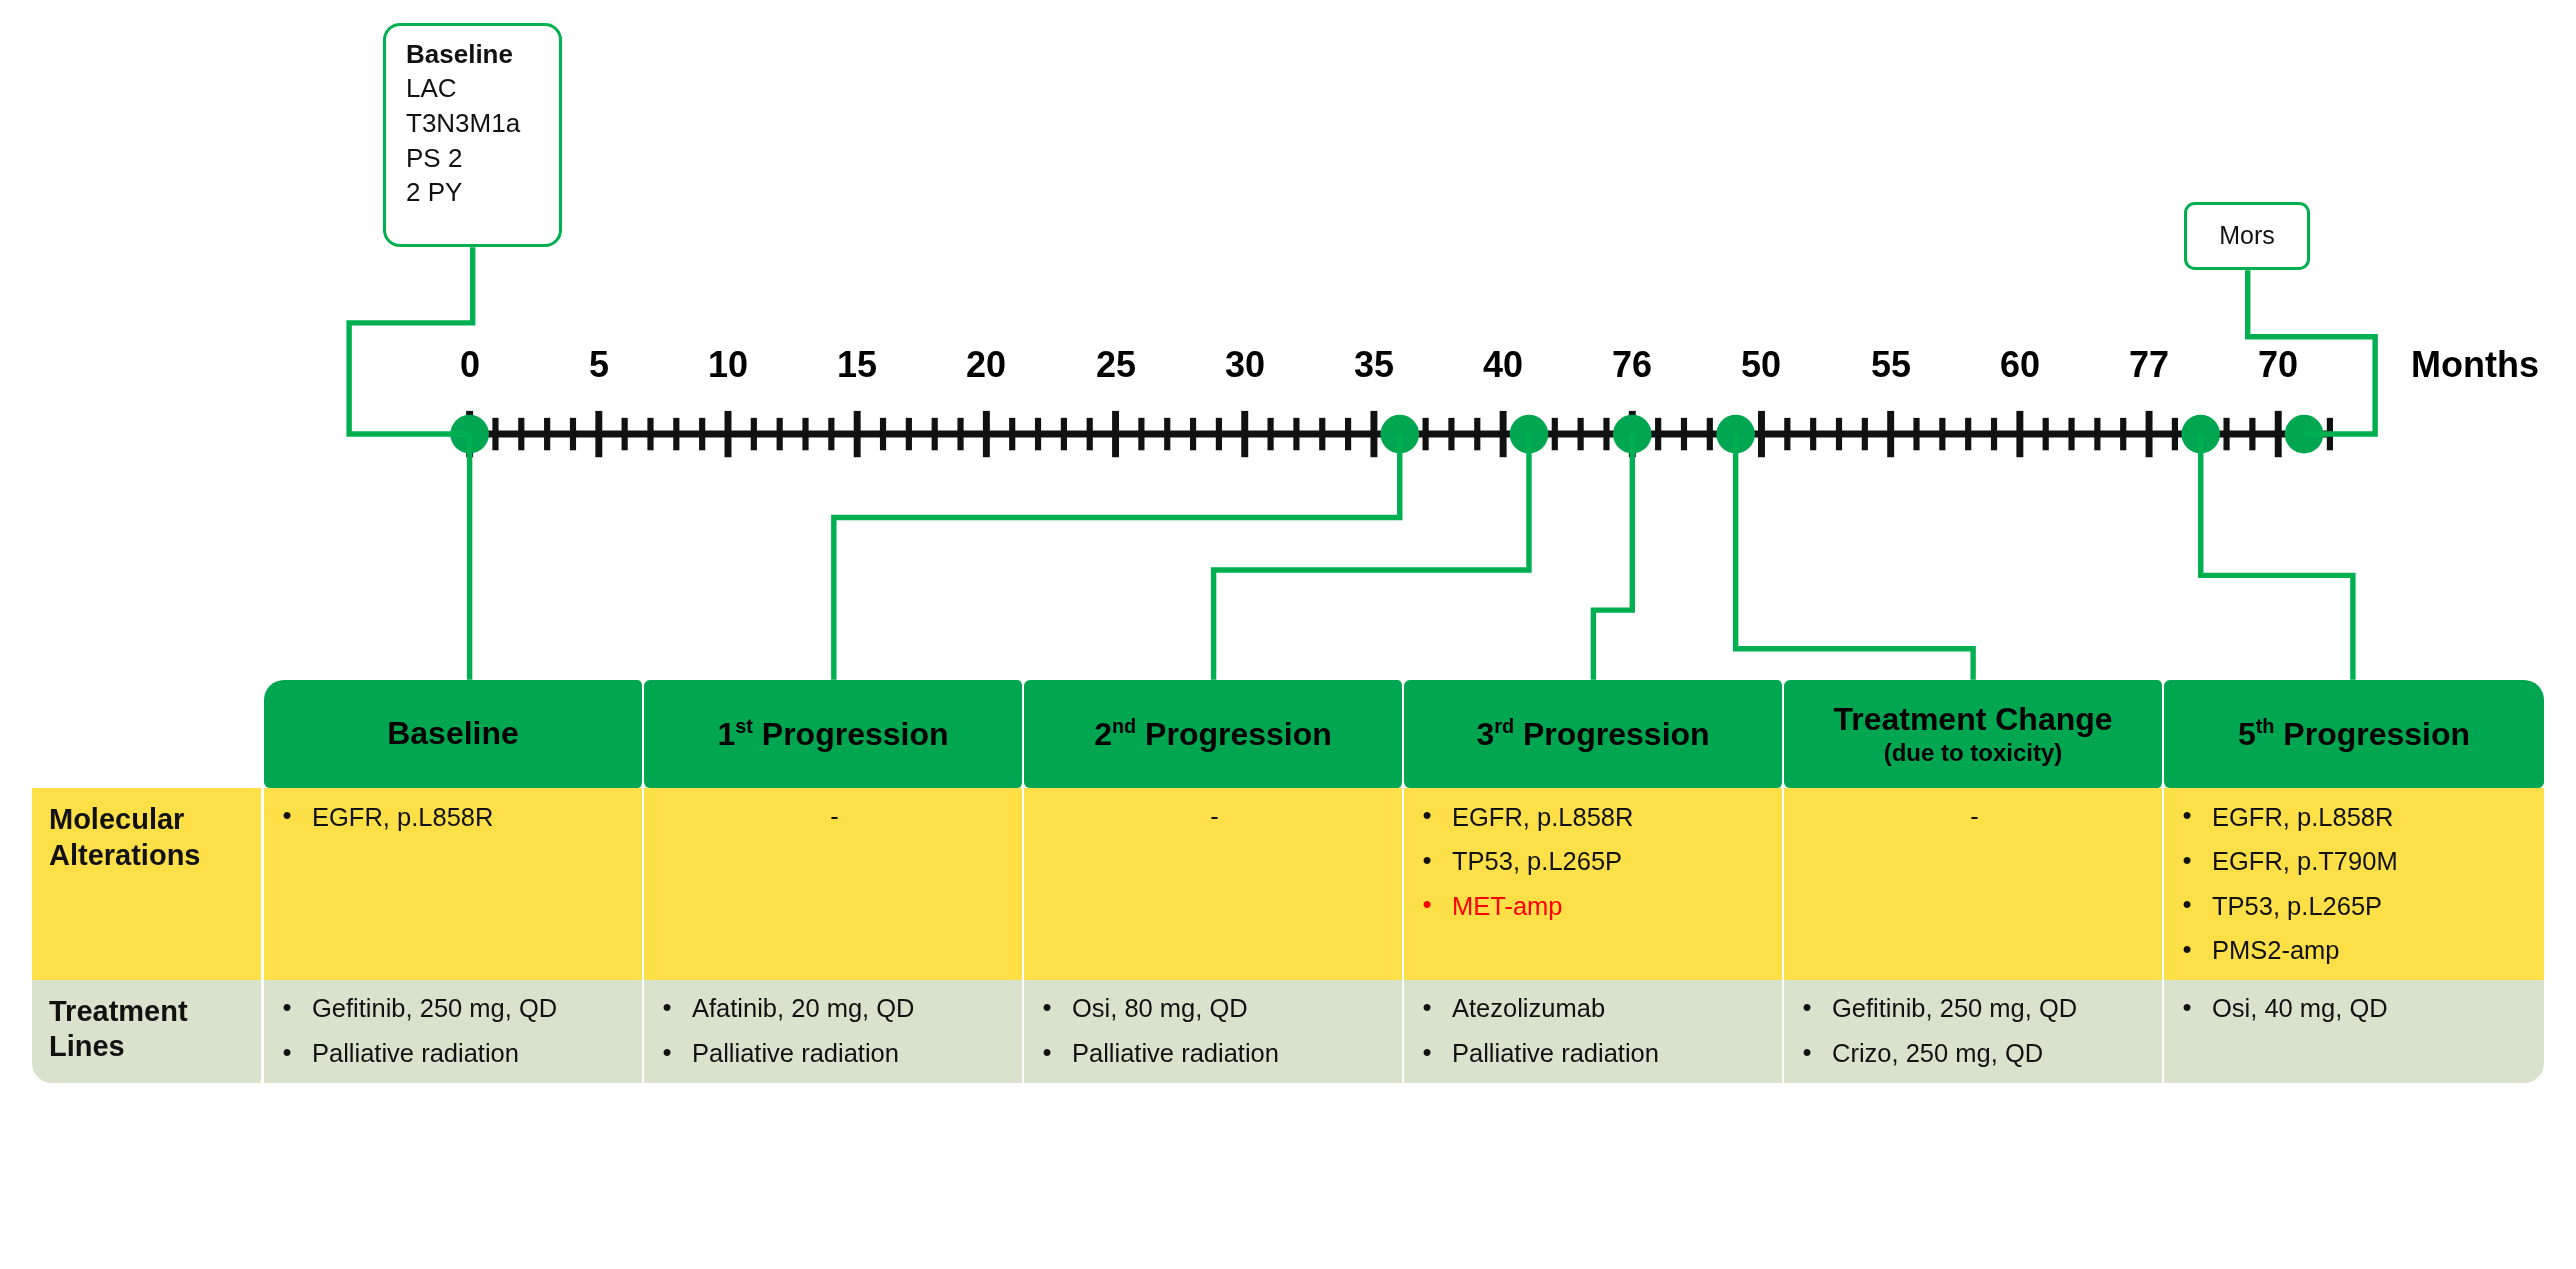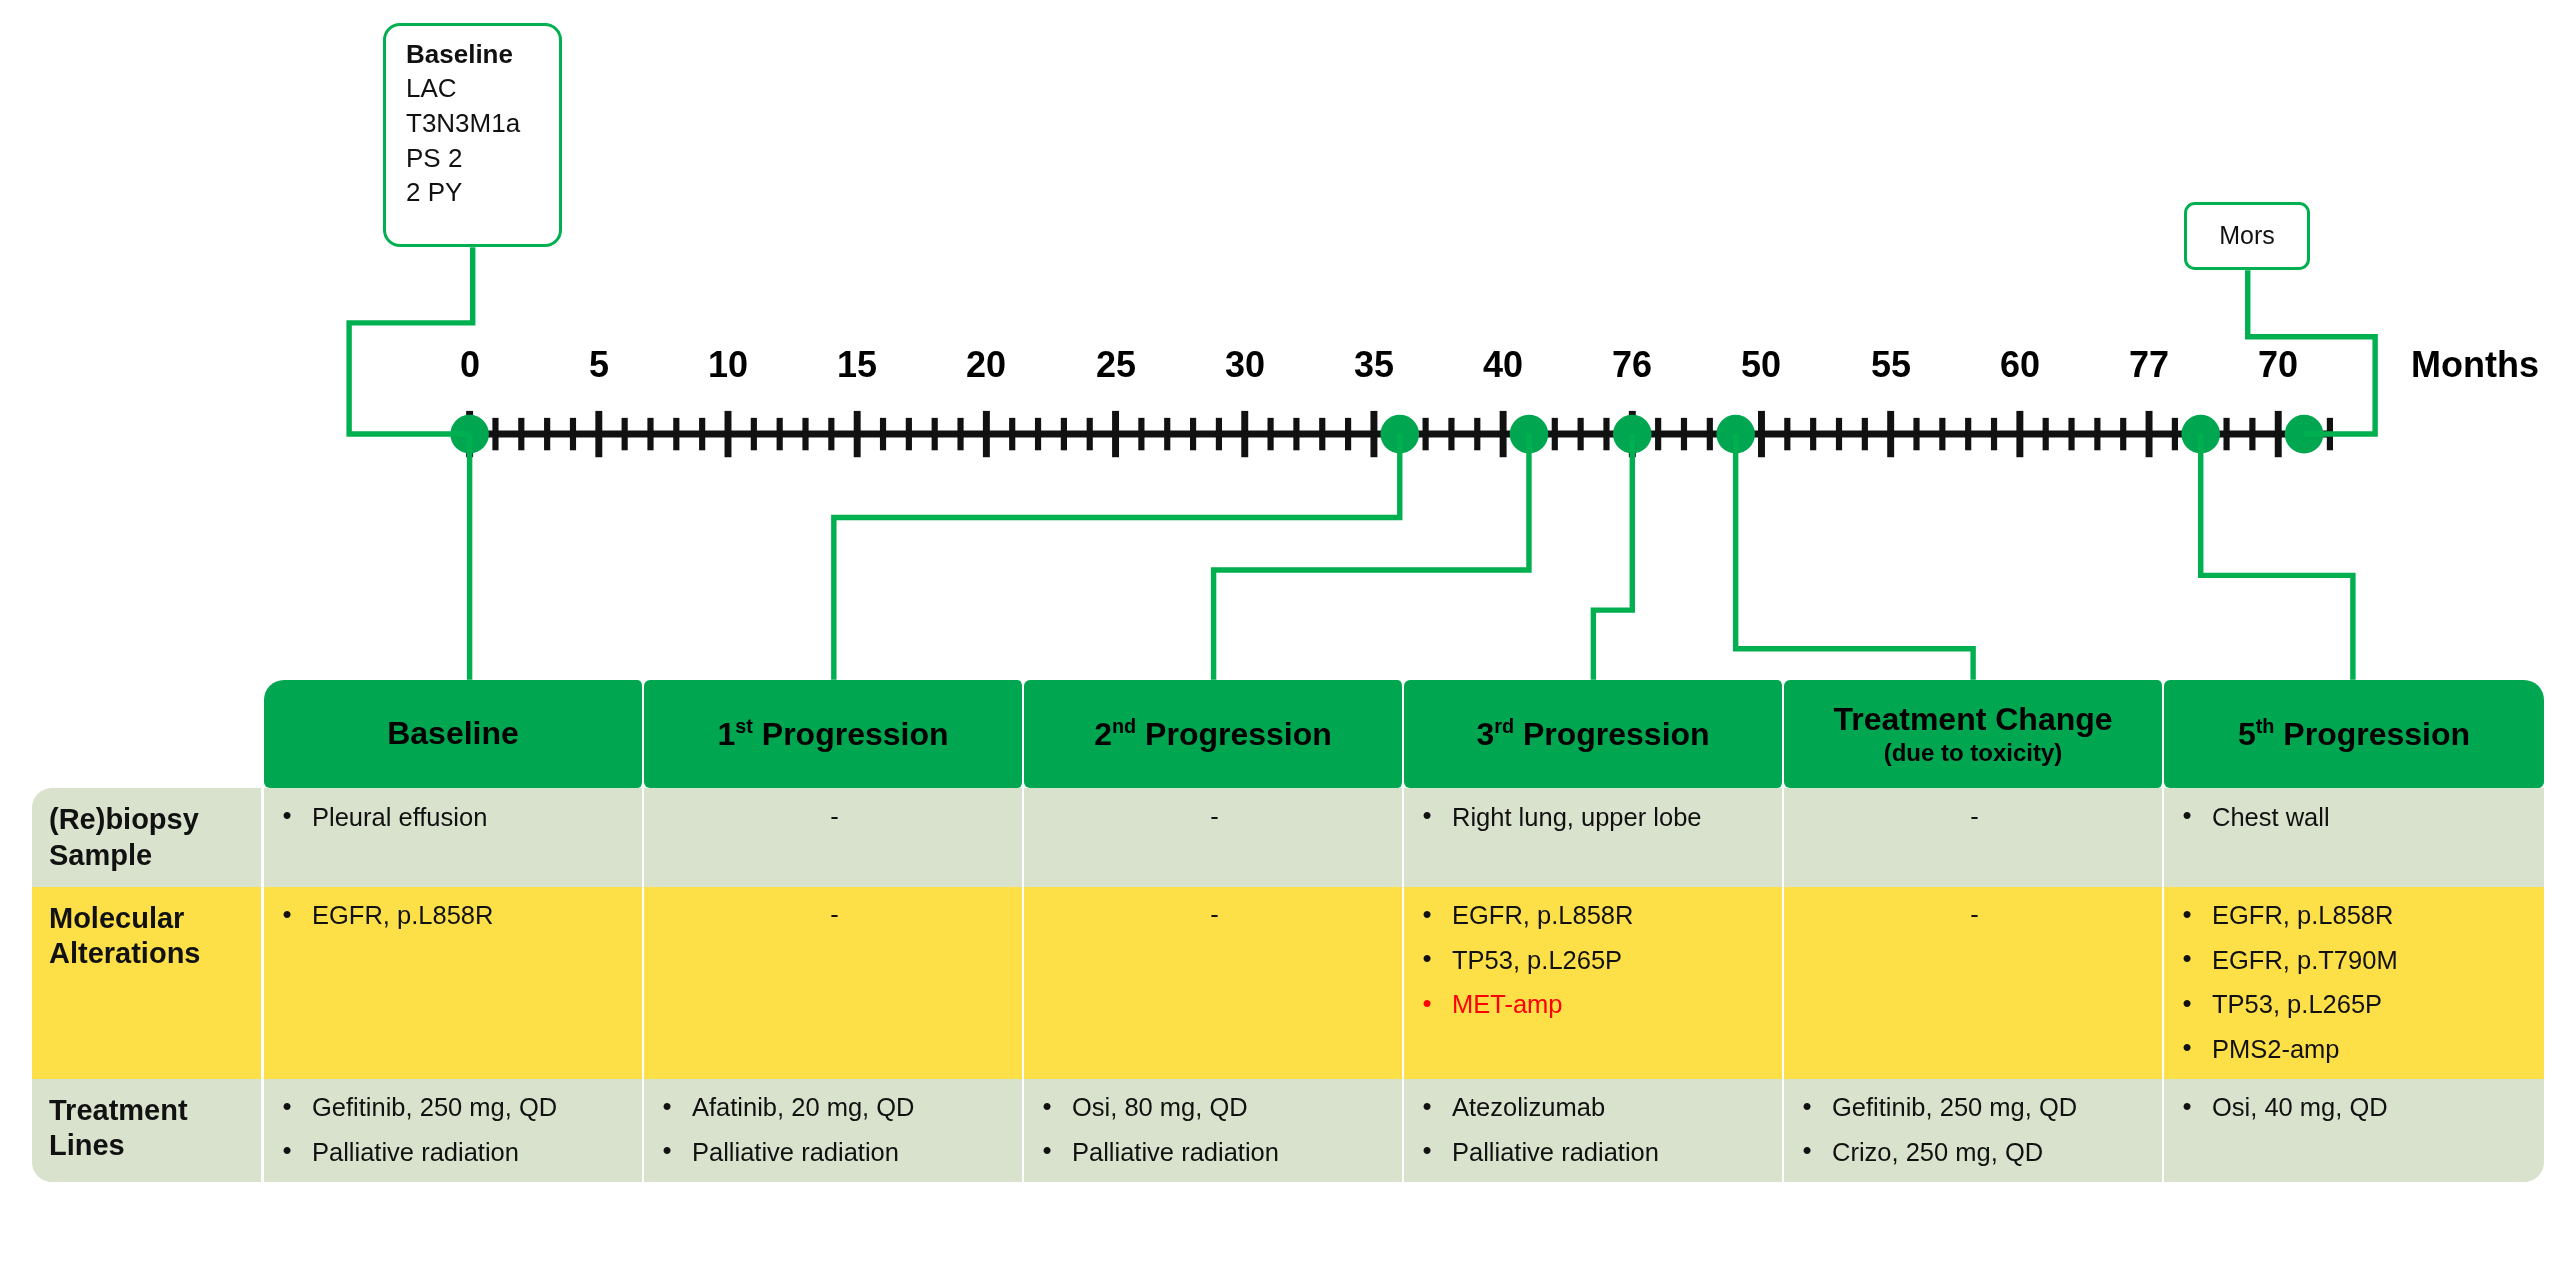--- a/index.html
+++ b/index.html
@@ -333,47 +333,20 @@
           <th class="corner"></th>
         <th class="colhead first"><span>Baseline</span></th>
             <th class="colhead"><span>1<sup>st</sup> Progression</span></th>
             <th class="colhead"><span>2<sup>nd</sup> Progression</span></th>
             <th class="colhead"><span>3<sup>rd</sup> Progression</span></th>
             <th class="colhead"><span>Treatment Change</span><span class="sub">(due to toxicity)</span></th>
             <th class="colhead last"><span>5<sup>th</sup> Progression</span></th>
           </tr>
       </thead>
       <tbody id="table-body">
-          <tr class="band-a">
-            <td class="rowlabel round-tl">(Re)biopsy Sample</td>
-            <td class="cell">
-              <ul class="items">
-                <li>Pleural effusion</li>
-              </ul>
-            </td>
-            <td class="cell">
-              <span class="dash">-</span>
-            </td>
-            <td class="cell">
-              <span class="dash">-</span>
-            </td>
-            <td class="cell">
-              <ul class="items">
-                <li>Right lung, upper lobe</li>
-              </ul>
-            </td>
-            <td class="cell">
-              <span class="dash">-</span>
-            </td>
-            <td class="cell last">
-              <ul class="items">
-                <li>Chest wall</li>
-              </ul>
-            </td>
-          </tr>
           <tr class="band-b">
             <td class="rowlabel">Molecular Alterations</td>
             <td class="cell">
               <ul class="items">
                 <li>EGFR, p.L858R</li>
               </ul>
             </td>
             <td class="cell">
               <span class="dash">-</span>
             </td>

